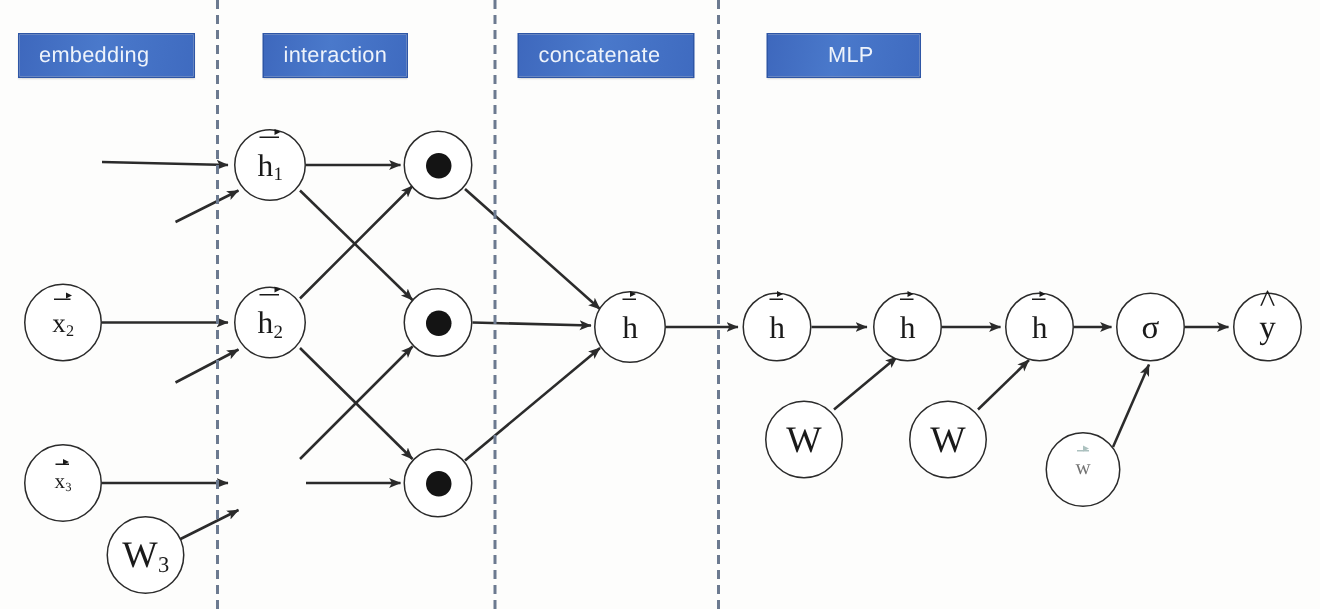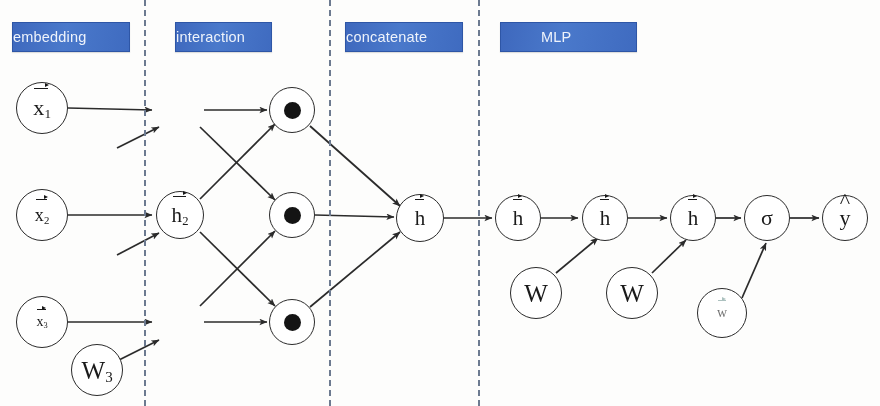--- a/index.html
+++ b/index.html
@@ -15,20 +15,21 @@
   .sec-label{
     position:absolute;
     display:flex;align-items:center;
     box-sizing:border-box;
     background:linear-gradient(100deg,#3e68bd 0%,#4a79cb 45%,#3f6bc0 100%);
     border:1px solid #2e56a6;
     color:#eef3fb;
     font-family:"Liberation Sans", sans-serif;
     font-size:14.5px;
     letter-spacing:.2px;
+    padding-left:13px;
     height:30px;
     box-shadow:0 1px 1px rgba(0,0,0,.12);
   }
 
   
   .vdash{
     position:absolute;top:0;height:406px;width:0;
     border-left:2px dashed #6c7a90;
   }
 
@@ -145,38 +146,38 @@
 
   <div class="sec-label" style="left:12px;top:22px;width:118px">
     <span>embedding</span>
   </div>
   <div class="sec-label" style="left:345px;top:22px;width:118px">
     <span>concatenate</span>
   </div>
   <div class="sec-label" style="left:175px;top:22px;width:97px">
     <span>interaction</span>
   </div>
-  <div class="sec-label" style="left:500px;top:22px;width:137px;padding-left:40px">
+  <div class="sec-label" style="left:511px;top:22px;width:103px;padding-left:40px">
     <span>MLP</span>
   </div>
 
-  <div class="node" style="left:16px;top:82px;width:52px;height:52px">
-    <span class="lbl vec" style="font-size:22px"><span>x</span><sub>1</sub></span>
-  </div>
   <div class="node" style="left:16px;top:189px;width:52px;height:52px">
     <span class="lbl vec" style="font-size:18px"><span>x</span><sub>2</sub></span>
   </div>
   <div class="node" style="left:16px;top:296px;width:52px;height:52px">
     <span class="lbl vec" style="font-size:14px"><span>x</span><sub>3</sub></span>
   </div>
 
   <div class="node" style="left:71px;top:344px;width:52px;height:52px">
     <span class="lbl" style="font-size:25px"><span>W</span><sub>3</sub></span>
   </div>
 
+  <div class="node" style="left:156px;top:86px;width:48px;height:48px">
+    <span class="lbl vec" style="font-size:21px"><span>h</span><sub>1</sub></span>
+  </div>
   <div class="node" style="left:156px;top:191px;width:48px;height:48px">
     <span class="lbl vec" style="font-size:21px"><span>h</span><sub>2</sub></span>
   </div>
 
   <div class="node" style="left:269px;top:87px;width:46px;height:46px">
     <span class="dotmark"></span>
   </div>
   <div class="node" style="left:269px;top:192px;width:46px;height:46px">
     <span class="dotmark"></span>
   </div>

